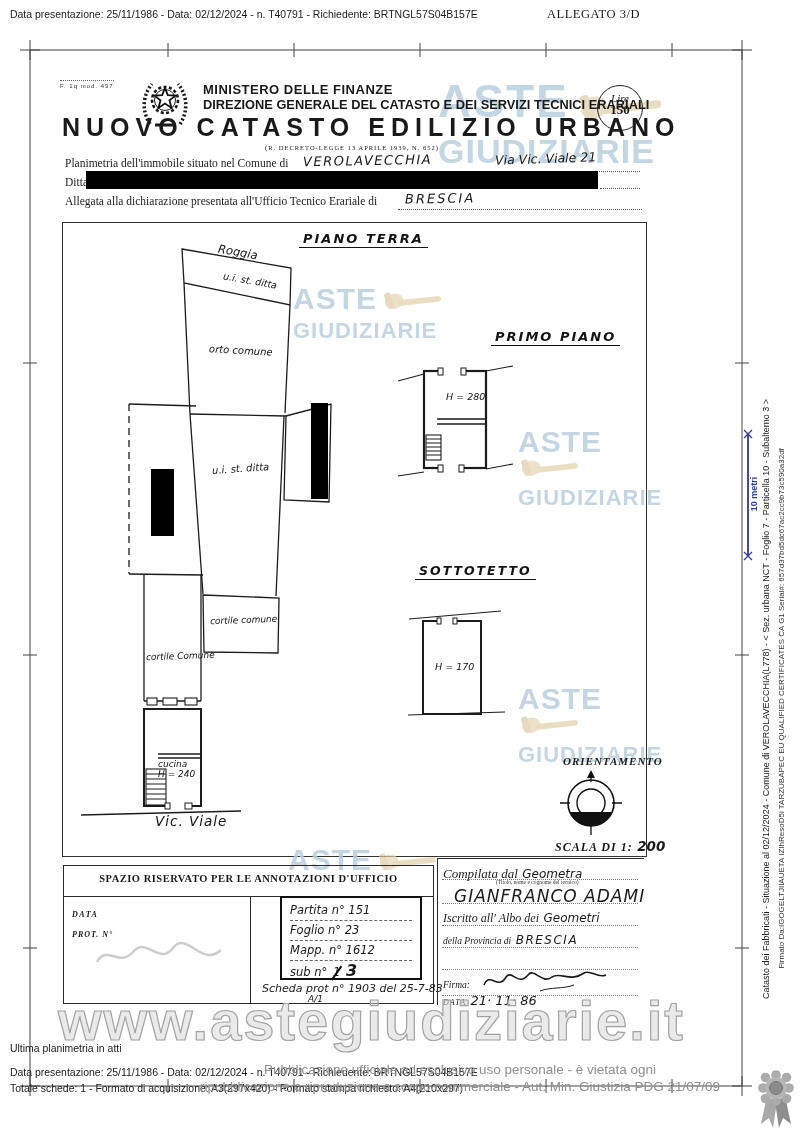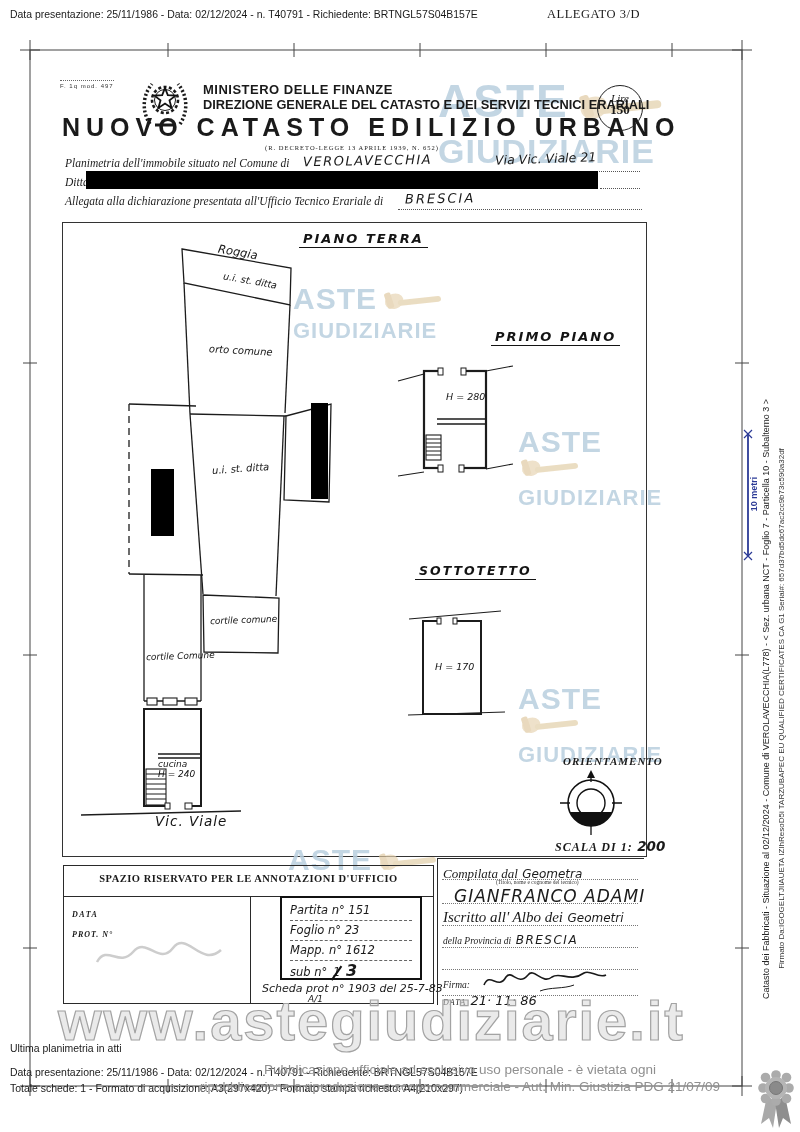--- a/index.html
+++ b/index.html
@@ -21,21 +21,21 @@
   .gavel{display:inline-block;vertical-align:middle;opacity:.8;}
   
   .plan-label{position:absolute;font-family:"DejaVu Sans",sans-serif;font-style:italic;color:#141414;white-space:nowrap;}
   .plan-title{border-bottom:1px solid #141414;padding:0 4px 1px 4px;letter-spacing:2px;font-size:13px;font-weight:bold;}
   .dotted{border-bottom:1px dotted #555;position:absolute;height:1px;}
   .vtext{position:absolute;white-space:nowrap;transform:rotate(-90deg);transform-origin:center;text-align:center;color:#222;}
   .ann-row{border-bottom:1px dashed #666;white-space:nowrap;}
   .sub-old{position:relative;display:inline-block;padding:0 2px;}
   .sub-old::after{content:"";position:absolute;left:-3px;right:-3px;top:45%;border-top:2px solid #111;transform:rotate(-55deg);}
   .dotrule{position:absolute;border-top:1px dotted #777;height:0;}
-  .flabel{font-family:"Liberation Serif",serif;font-style:italic;font-size:11.5px;color:#1c1c1c;white-space:nowrap;}
+  .flabel{font-family:"Liberation Serif",serif;font-size:11.5px;color:#1c1c1c;white-space:nowrap;}
   .big-url{font-weight:bold;letter-spacing:2px;color:rgba(214,214,214,.5);
            -webkit-text-stroke:1.2px #a3a3a3;}
 </style>
 </head>
 <body>
 
 <div class="abs cond nowrap" style="left:10px;top:8px;font-size:11px;">Data presentazione: 25/11/1986 - Data: 02/12/2024 - n. T40791 - Richiedente: BRTNGL57S04B157E</div>
 <div class="abs serif nowrap" style="left:547px;top:7px;font-size:12.5px;letter-spacing:.5px;">ALLEGATO 3/D</div>
 
 <svg class="abs" style="left:0;top:0;z-index:1;" width="800" height="1132">
@@ -256,21 +256,21 @@
 <div class="abs" style="left:437px;top:858px;width:206px;height:146px;border-left:1px solid #2a2a2a;border-top:1px solid #2a2a2a;z-index:2;">
   <div class="abs nowrap" style="left:5px;top:5px;">
     <span class="serif" style="font-style:italic;font-size:13px;">Compilata dal</span>
     <span class="hand" style="font-size:12px;">Geometra</span>
   </div>
   <div class="abs serif nowrap" style="left:58px;top:20px;font-size:5.5px;color:#333;">(Titolo, nome e cognome del tecnico)</div>
   <div class="dotrule" style="left:4px;top:20px;width:196px;"></div>
   <div class="abs hand nowrap" style="left:16px;top:27px;font-size:17px;letter-spacing:1px;">GIANFRANCO ADAMI</div>
   <div class="dotrule" style="left:4px;top:44px;width:196px;"></div>
   <div class="abs nowrap" style="left:5px;top:49px;">
-    <span class="serif" style="font-style:italic;font-size:15px;font-family:Liberation Serif, serif;">Iscritto all' Albo dei</span>
+    <span class="serif" style="font-style:italic;font-size:12px;font-family:Liberation Serif, serif;">Iscritto all' Albo dei</span>
     <span class="hand" style="font-size:12px;">Geometri</span>
   </div>
   <div class="dotrule" style="left:4px;top:66px;width:196px;"></div>
   <div class="abs nowrap" style="left:5px;top:71px;">
     <span class="serif" style="font-style:italic;font-size:9.5px;">della Provincia di</span>
     <span class="hand" style="font-size:12px;letter-spacing:1.5px;">BRESCIA</span>
   </div>
   <div class="dotrule" style="left:4px;top:88px;width:196px;"></div>
   <div class="abs nowrap" style="left:5px;top:92px;margin-top:40px;">
     <span class="serif" style="font-style:italic;font-size:8px;letter-spacing:1px;">DATA</span>

